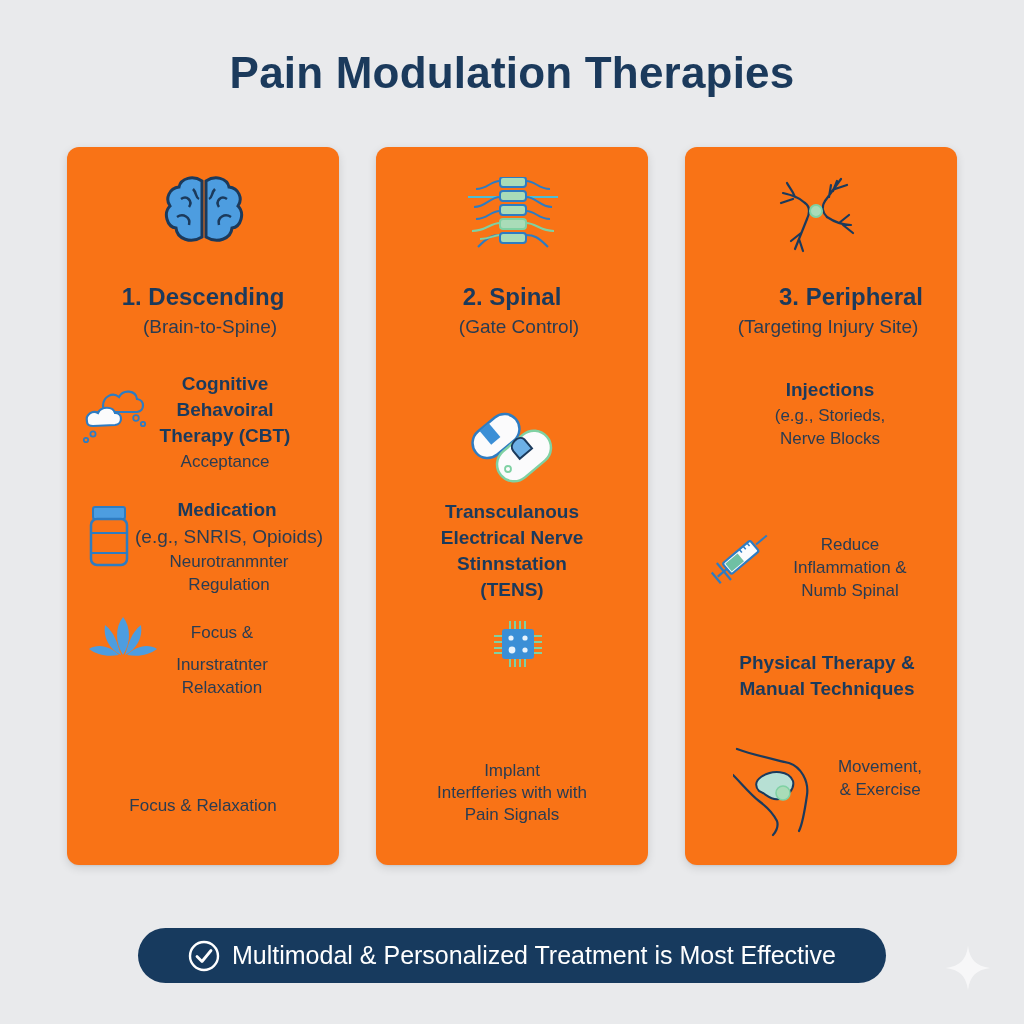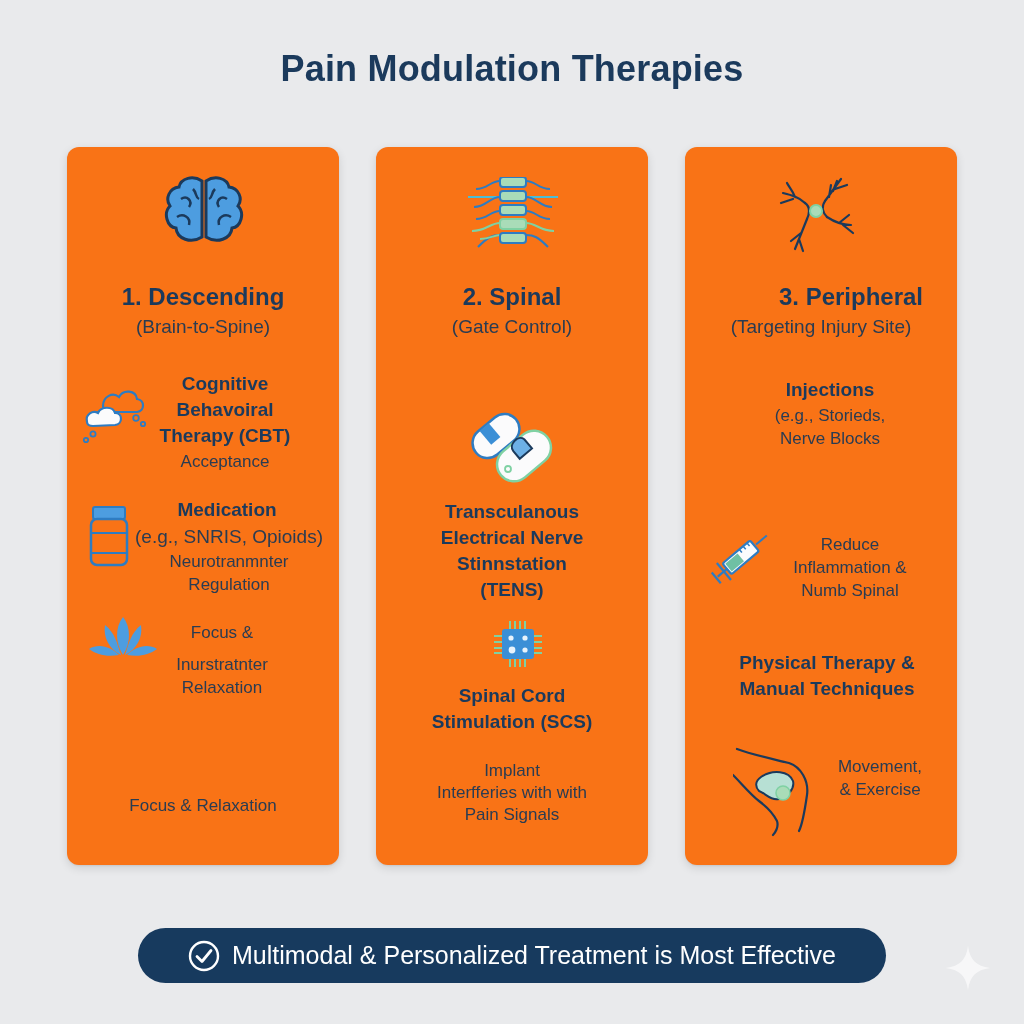--- a/index.html
+++ b/index.html
@@ -5,35 +5,35 @@
   html, body { margin: 0; padding: 0; }
   body {
     width: 1024px; height: 1024px; overflow: hidden;
     background: #e9eaec;
     font-family: "Liberation Sans", sans-serif;
     color: #1b3a5c;
     position: relative;
   }
   .title {
     position: absolute; left: 0; top: 48px; width: 1024px;
-    text-align: center; font-size: 36px; font-weight: bold; color: #1b3a5c;
+    text-align: center; font-size: 44px; font-weight: bold; color: #1b3a5c;
     letter-spacing: 0.2px;
   }
   .card {
     position: absolute; top: 147px; width: 272px; height: 718px;
     background: #f97316; border-radius: 12px;
     box-shadow: 0 3px 10px rgba(0,0,0,0.12), 0 1px 2px rgba(0,0,0,0.06);
   }
   #card1 { left: 67px; }
   #card2 { left: 376px; }
   #card3 { left: 685px; }
   .abs { position: absolute; }
   .center { text-align: center; }
   .h2 { font-size: 24px; font-weight: bold; color: #1b3a5c; }
-  .sub { font-size: 19px; color: #2a3c52; }
+  .sub { font-size: 19px; color: #2a3c52; padding-left: 7px; }
   .bold { font-weight: bold; font-size: 19px; color: #1b3a5c; line-height: 26px; }
   .txt { font-size: 17px; color: #2a3c52; line-height: 23px; }
   .banner {
     position: absolute; left: 138px; top: 928px; width: 748px; height: 55px;
     background: #173a5e; border-radius: 28px;
     display: flex; align-items: center; justify-content: center;
     color: #ffffff; font-size: 25px;
   }
   .banner svg { margin-right: 12px; }
   .sparkle { position: absolute; left: 944px; top: 944px; }
@@ -149,24 +149,20 @@
         <line x1="40" y1="21" x2="48" y2="21"></line>
         <line x1="40" y1="27" x2="48" y2="27"></line>
         <line x1="40" y1="32" x2="48" y2="32"></line>
     </g>
     <rect x="8" y="8" width="32" height="30" rx="3" fill="#3b8fd6"></rect>
     <circle cx="17" cy="17" r="2.6" fill="#e8f3fb"></circle>
       <circle cx="31" cy="17" r="2.6" fill="#e8f3fb"></circle>
     <circle cx="18" cy="29" r="3.4" fill="#e8f3fb"></circle>
       <circle cx="31" cy="29" r="2.6" fill="#e8f3fb"></circle>
   </svg>
-  <div class="abs center bold" style="left:0;width:272px;top:536px">
-    <div>Spinal Cord</div>
-    <div>Stimulation (SCS)</div>
-  </div>
   <div class="abs center txt" style="left:0;width:272px;top:613px;line-height:22px">
     <div>Implant</div>
     <div>Interfferies with with</div>
     <div>Pain Signals</div>
   </div>
 </div>
 
 <div class="card" id="card3">
   <svg class="abs" style="left:94px;top:30px" width="82" height="76" viewBox="0 0 82 76">
     <g fill="none" stroke="#1b3a5c" stroke-width="2.2" stroke-linecap="round">

